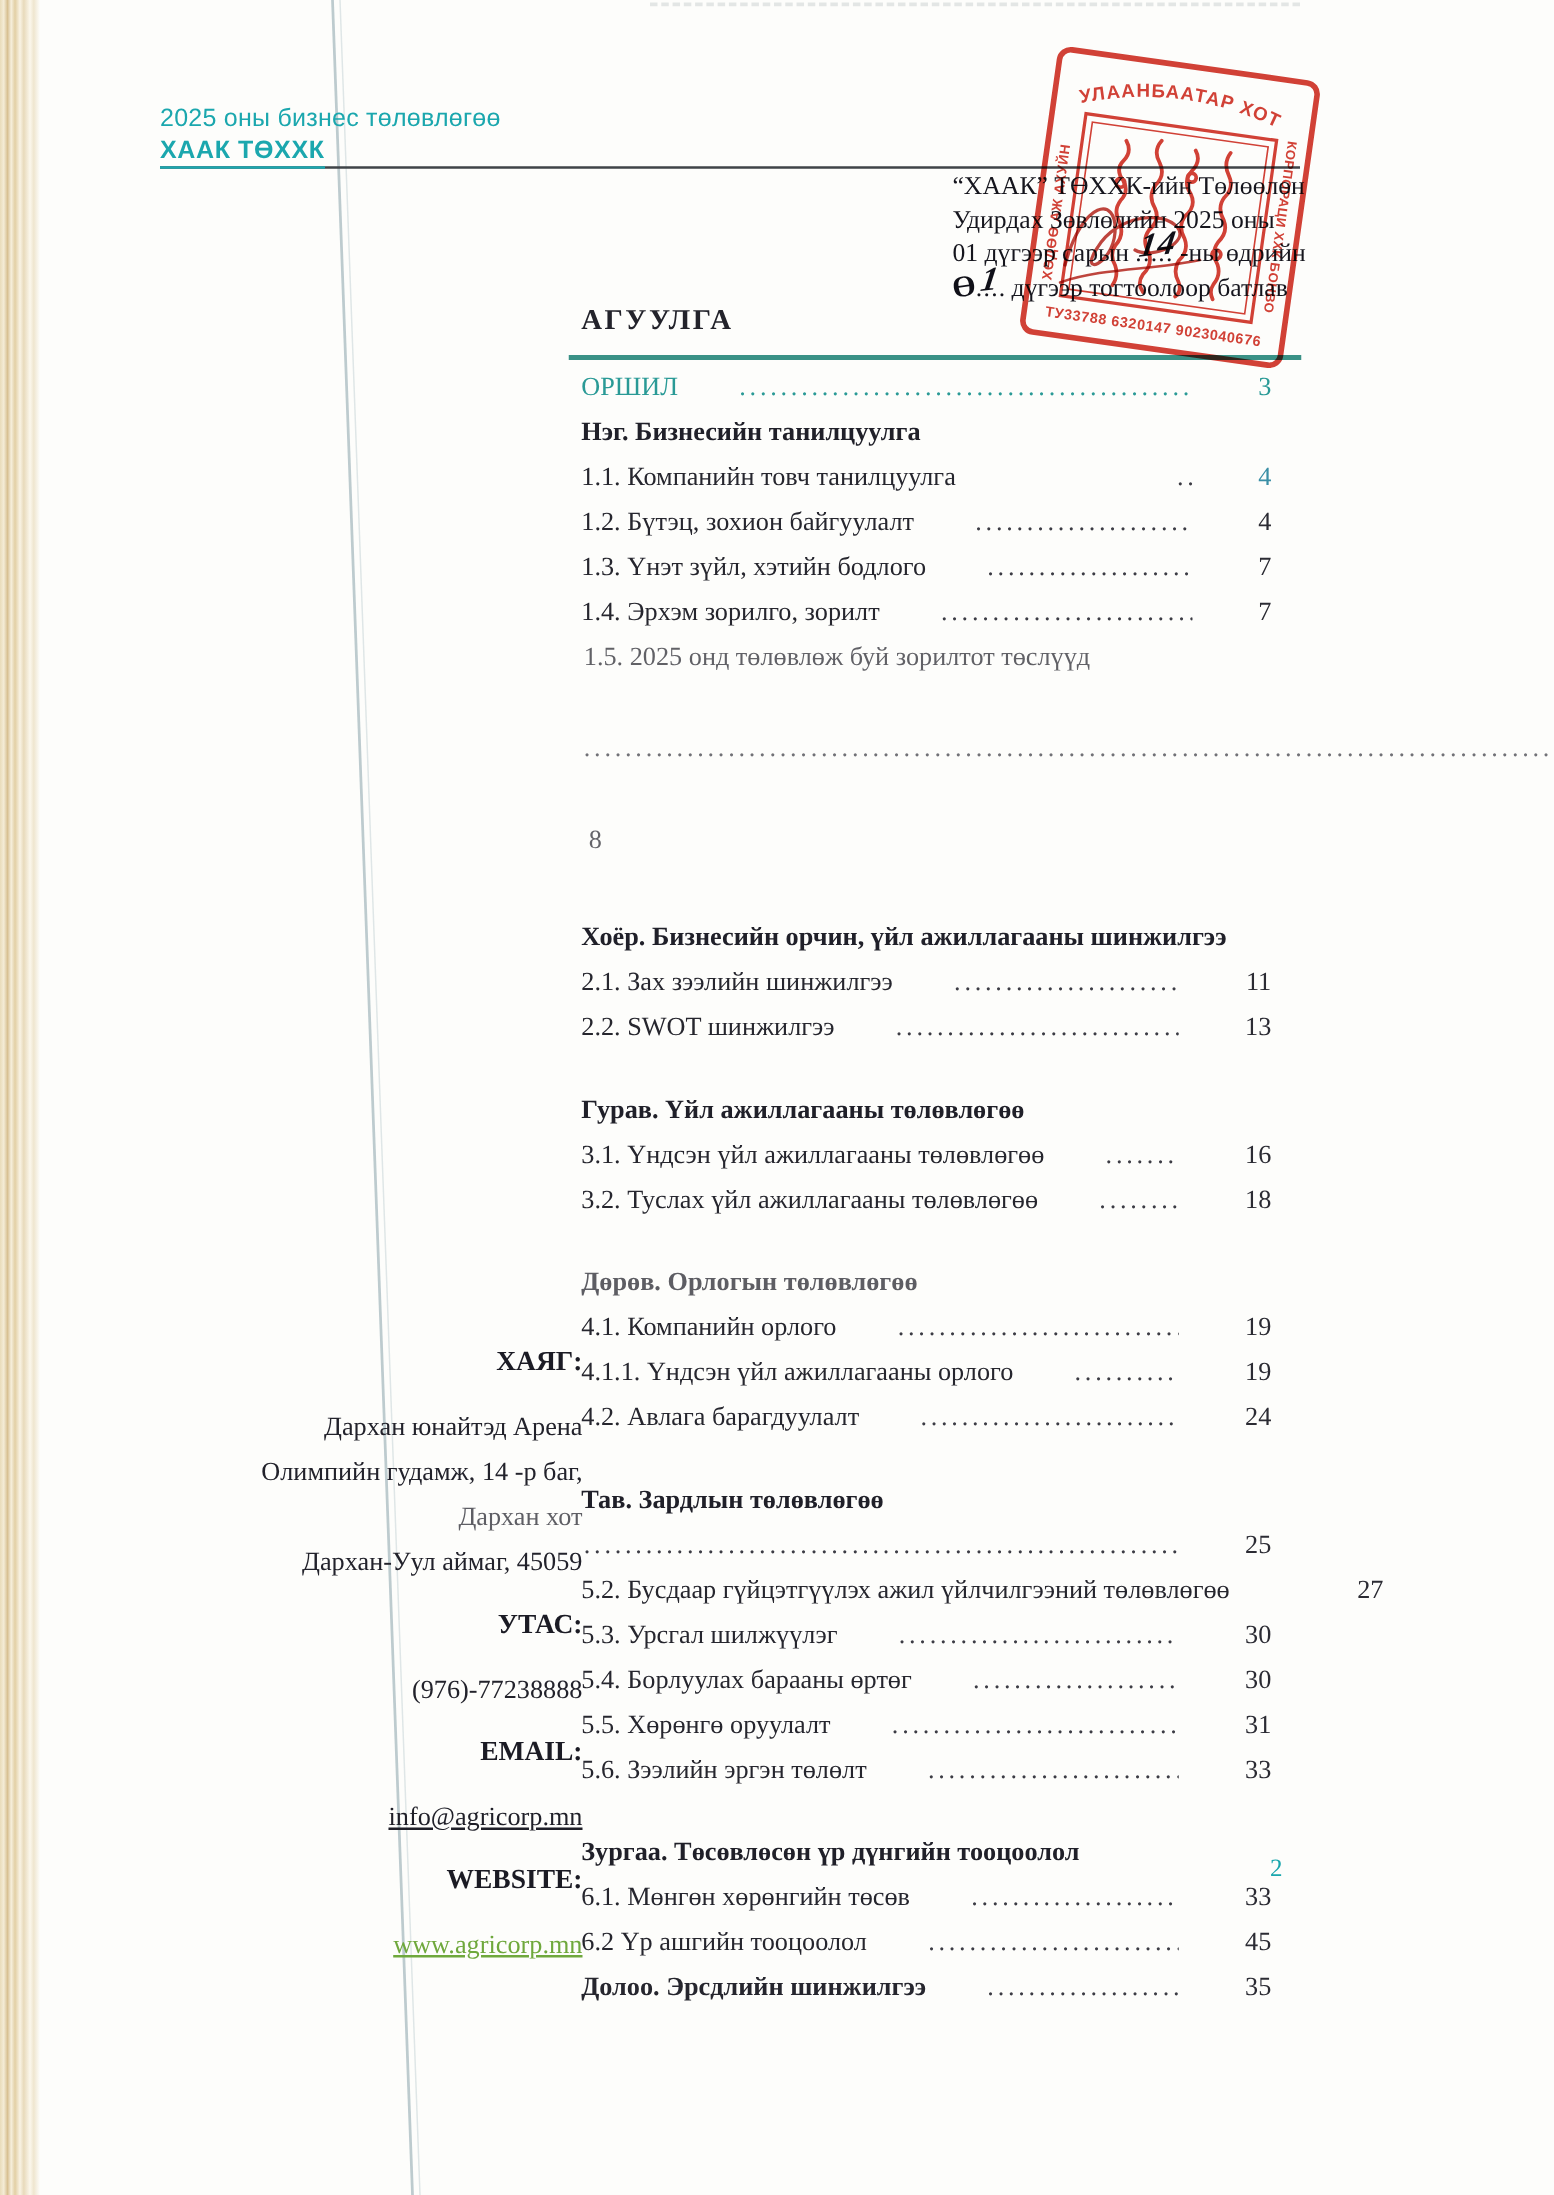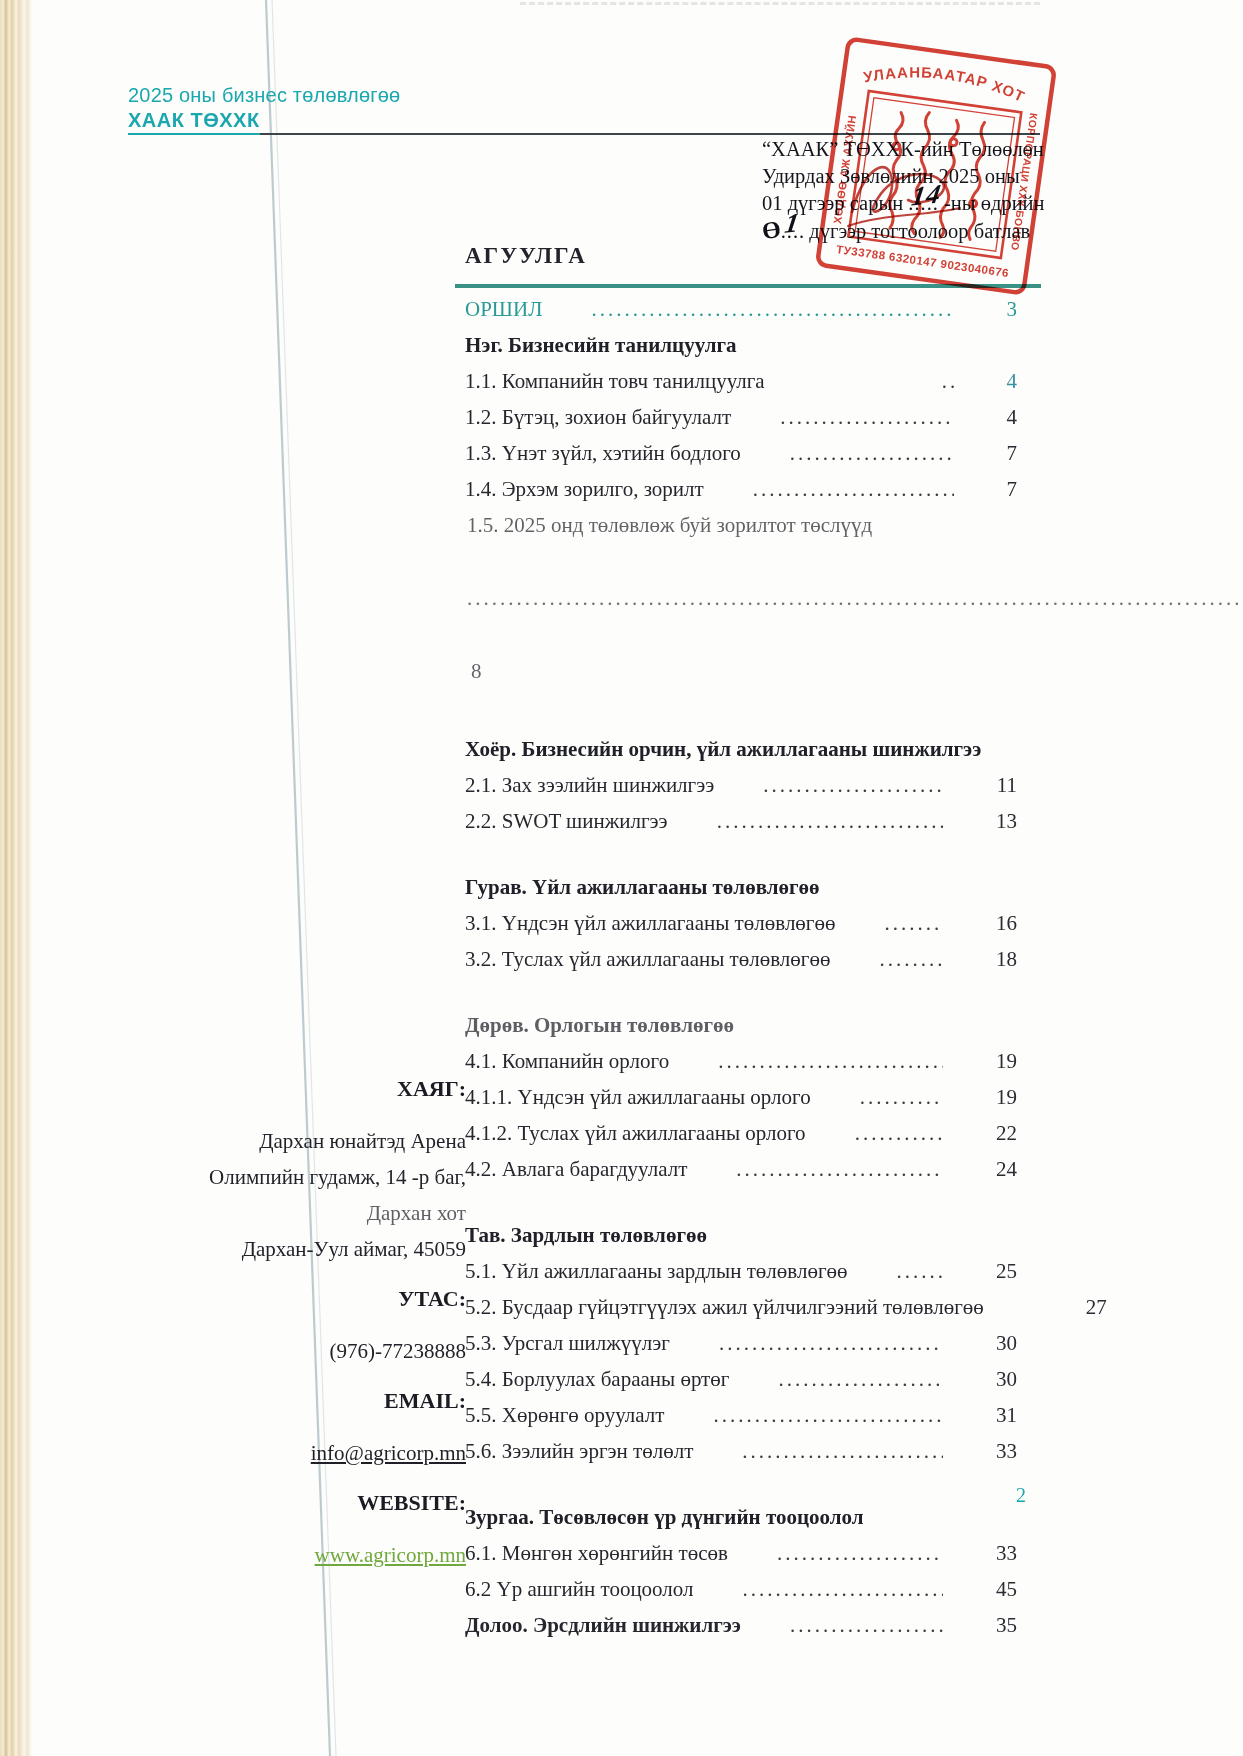--- a/index.html
+++ b/index.html
@@ -249,34 +249,28 @@
       <span class="toc-lbl">4.1. Компанийн орлого</span>
       <span class="toc-dots"></span>
       <span class="toc-page">19</span>
     </div>
     <div class="toc-row">
       <span class="toc-lbl">4.1.1. Үндсэн үйл ажиллагааны орлого</span>
       <span class="toc-dots"></span>
       <span class="toc-page">19</span>
     </div>
     <div class="toc-row">
-      <span class="toc-lbl">4.1.2. Туслах үйл ажиллагааны орлого</span>
-      <span class="toc-dots"></span>
-      <span class="toc-page">22</span>
-    </div>
-    <div class="toc-row">
       <span class="toc-lbl">4.2. Авлага барагдуулалт</span>
       <span class="toc-dots"></span>
       <span class="toc-page">24</span>
     </div>
     <div class="toc-row toc-heading gap-small">
       <span class="toc-lbl">Тав. Зардлын төлөвлөгөө</span>
     </div>
     <div class="toc-row">
-      <span class="toc-lbl">5.1. Үйл ажиллагааны зардлын төлөвлөгөө</span>
       <span class="toc-dots"></span>
       <span class="toc-page">25</span>
     </div>
     <div class="toc-row">
       <span class="toc-lbl">5.2. Бусдаар гүйцэтгүүлэх ажил үйлчилгээний төлөвлөгөө</span>
       <span class="toc-dots"></span>
       <span class="toc-page">27</span>
     </div>
     <div class="toc-row">
       <span class="toc-lbl">5.3. Урсгал шилжүүлэг</span>

